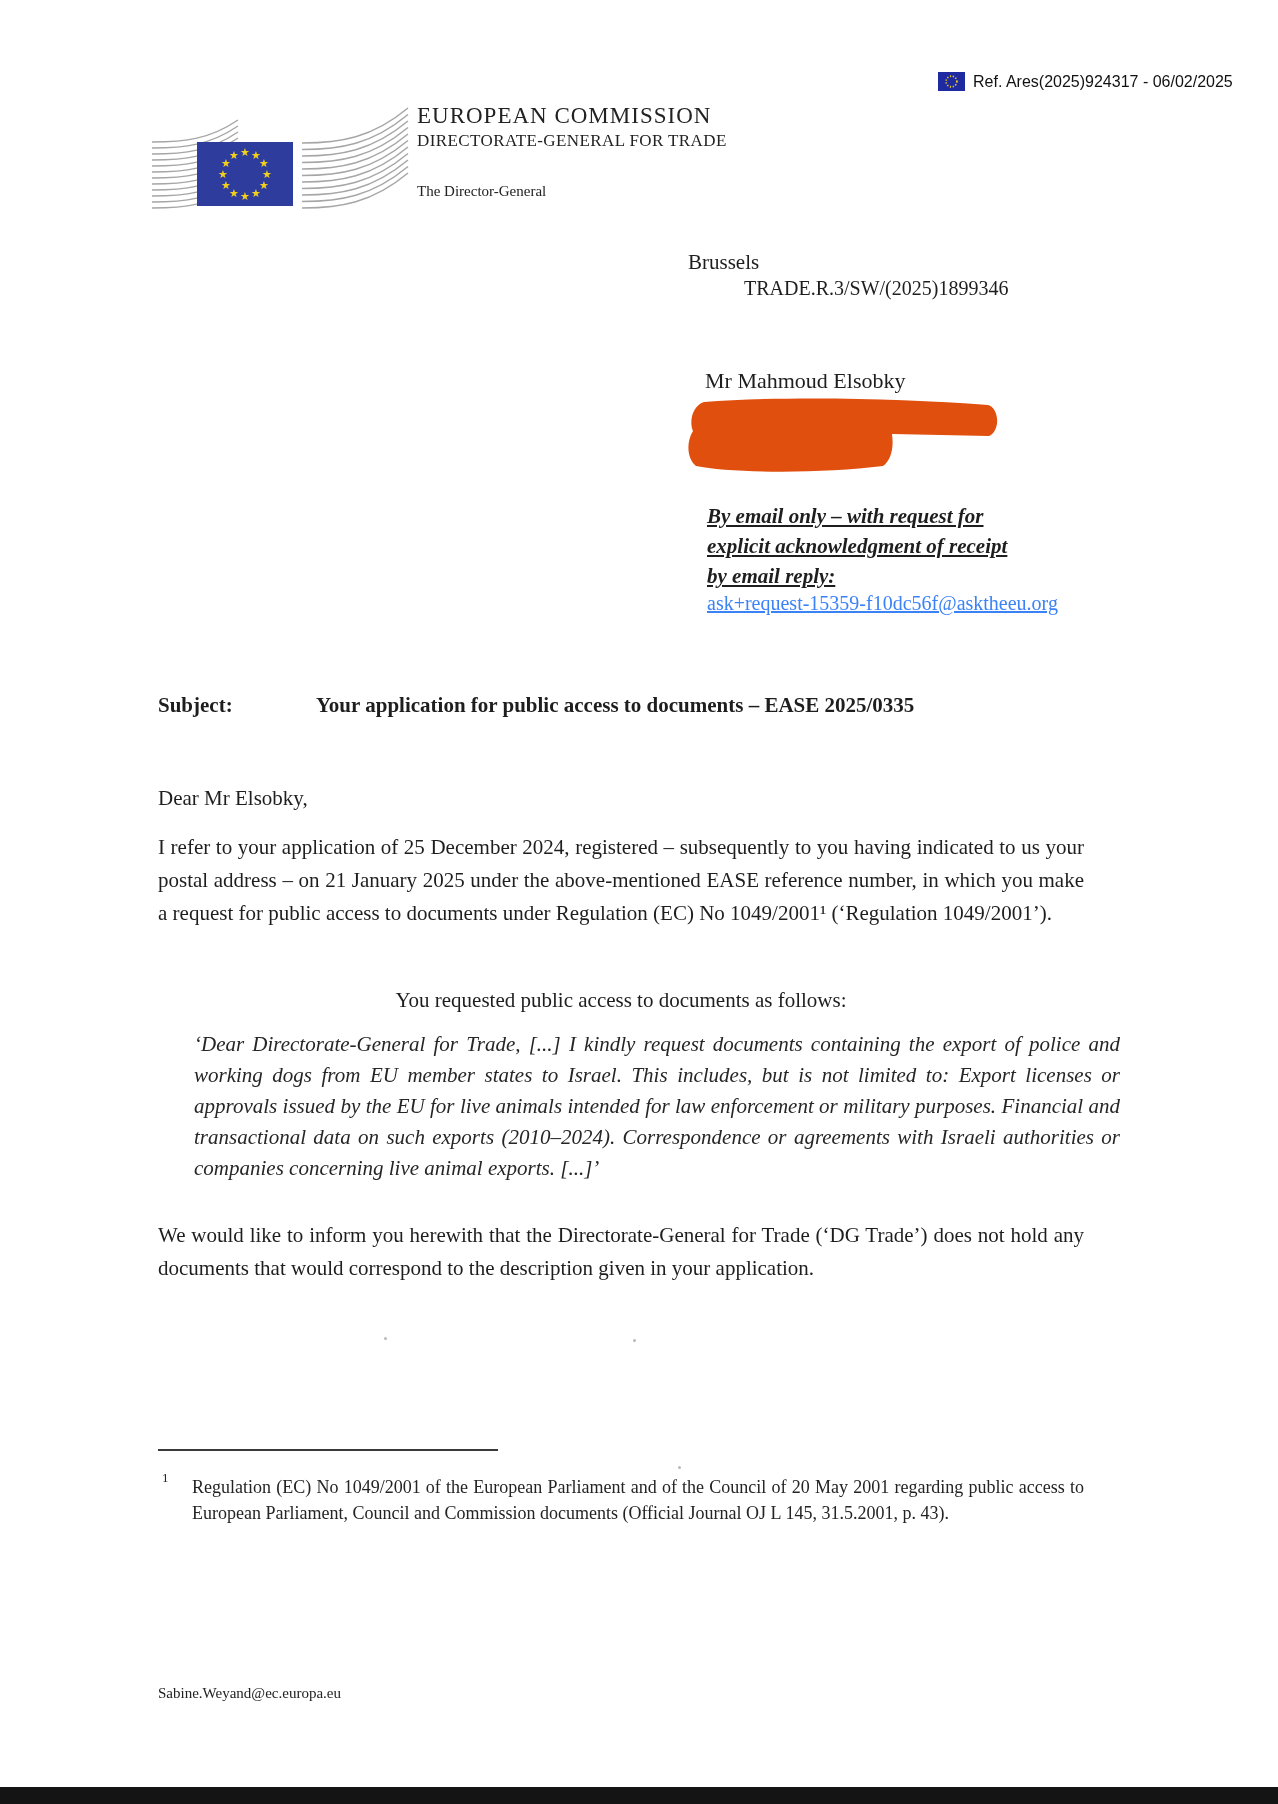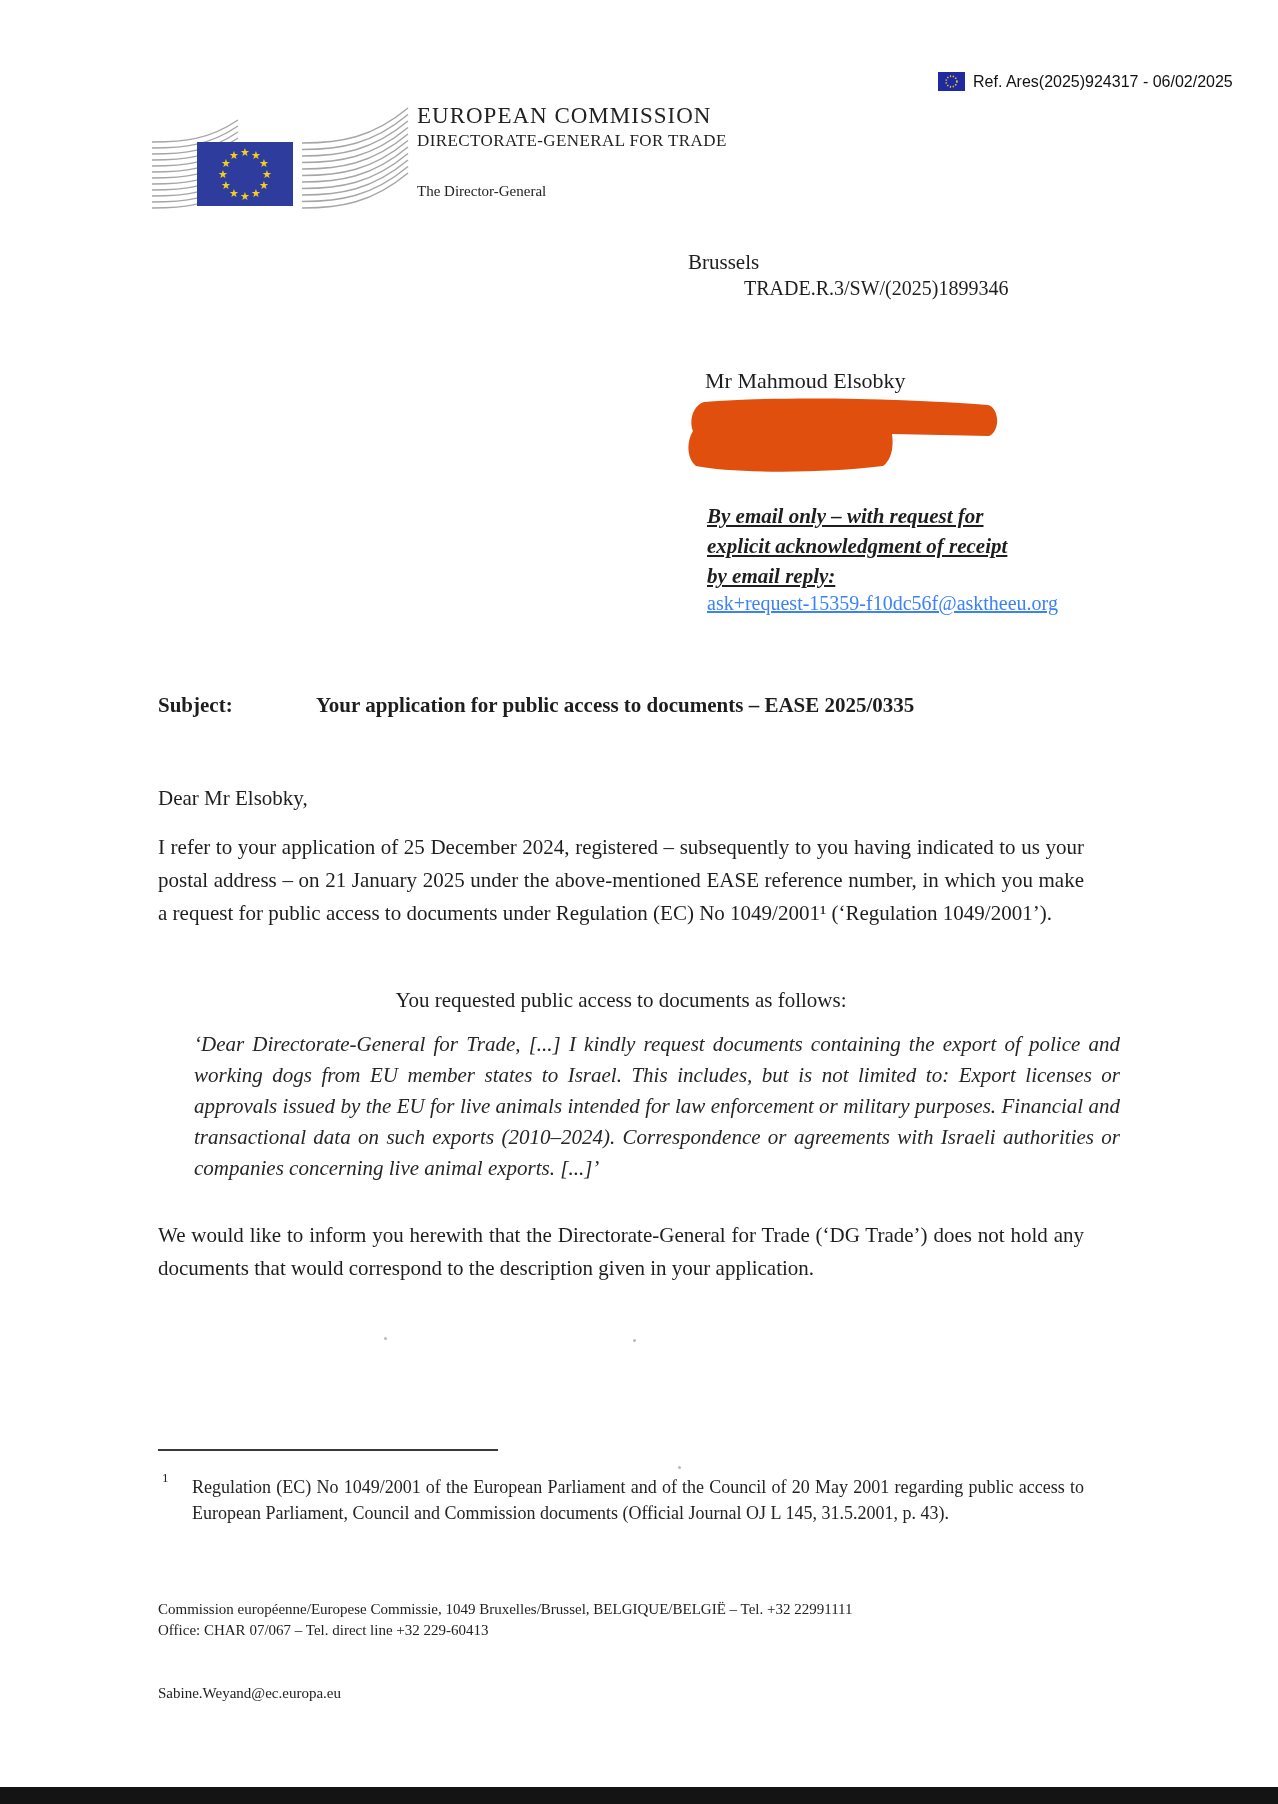--- a/index.html
+++ b/index.html
@@ -151,21 +151,17 @@
   <div class="abs para p3">We would like to inform you herewith that the Directorate-General for Trade (‘DG Trade’) does not hold any documents that would correspond to the description given in your application.</div>
 
   <div class="abs speck" style="top:1337px;left:384px;width:3px;height:3px;"></div>
   <div class="abs speck" style="top:1339px;left:633px;width:3px;height:3px;"></div>
   <div class="abs speck" style="top:1466px;left:678px;width:3px;height:3px;"></div>
 
   <div class="abs fn-rule"></div>
   <div class="abs fn-marker">1</div>
   <div class="abs fn-text">Regulation (EC) No 1049/2001 of the European Parliament and of the Council of 20 May 2001 regarding public access to European Parliament, Council and Commission documents (Official Journal OJ L 145, 31.5.2001, p. 43).</div>
 
-  <div class="abs footer">
-    <div>Commission européenne/Europese Commissie, 1049 Bruxelles/Brussel, BELGIQUE/BELGIË – Tel. +32 22991111</div>
-    <div>Office: CHAR 07/067 – Tel. direct line +32 229-60413</div>
-  </div>
   <div class="abs contact-mail">Sabine.Weyand@ec.europa.eu</div>
 
   <div class="abs bottom-bar"></div>
 
 </div>
 
 </body></html>

